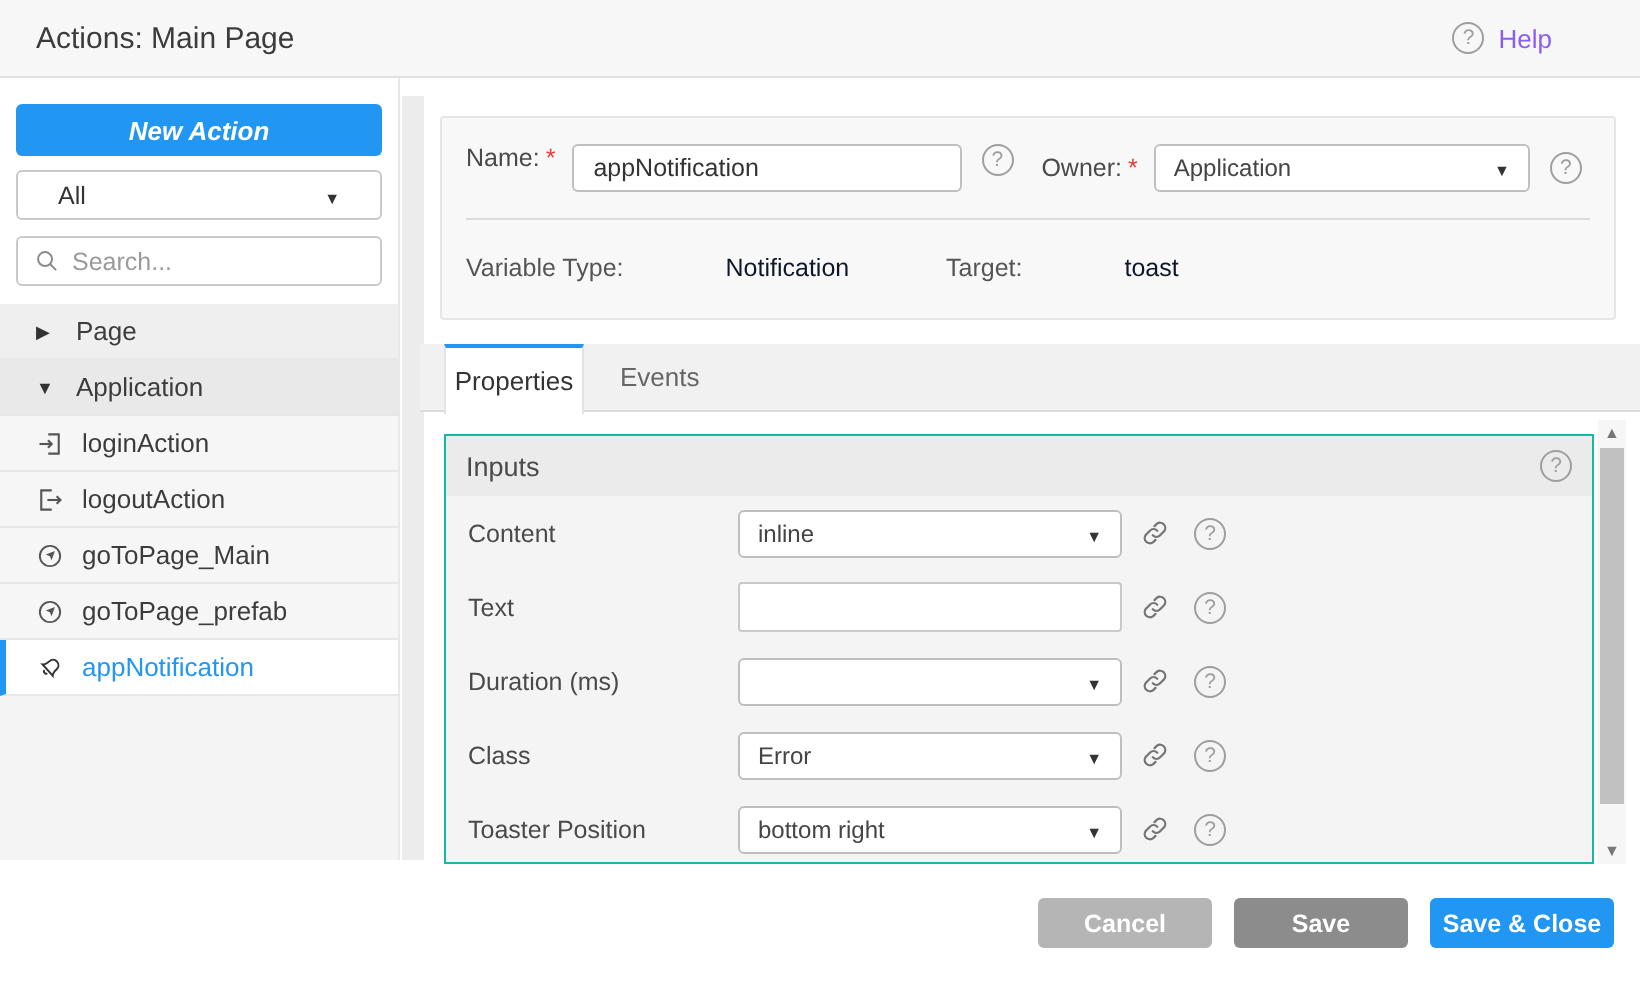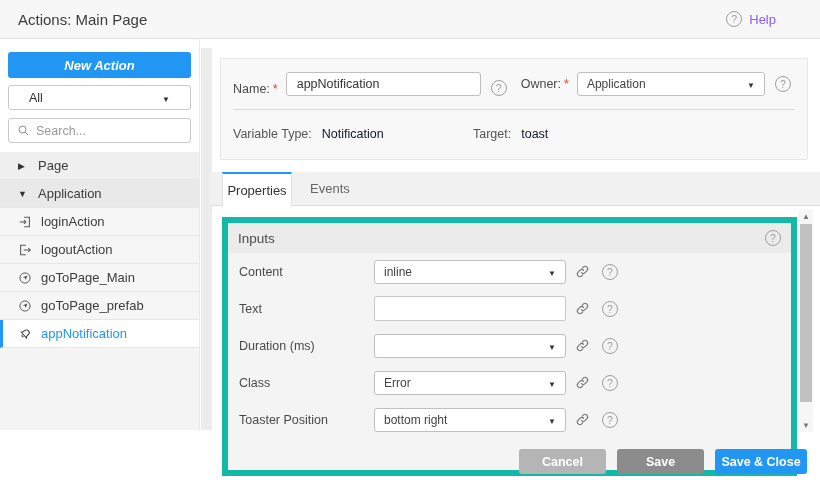--- a/index.html
+++ b/index.html
@@ -51,48 +51,48 @@
   .tree-row.selected{background:#fff;border-left:3px solid var(--accent);padding-left:15px;}
   .tree-row.selected .t-label{color:var(--accent);}
   .tree-filler{flex:1;background:#f4f4f4;}
 
   
   .gutter{position:absolute;left:201px;top:48px;width:11px;height:382px;background:#ececec;}
 
   
   .detail-panel{position:absolute;left:220px;top:58px;width:588px;height:102px;
     background:#f8f8f8;border:1px solid #e6e6e6;border-radius:2px;}
-  .dp-row1{display:flex;align-items:flex-end;padding:13px 12px 0 12px;}
+  .dp-row1{display:flex;align-items:flex-start;padding:13px 12px 0 12px;}
   .fld-label{font-size:12.5px;color:#4a4a4a;white-space:nowrap;}
   .req{color:#e53935;margin-left:3px;}
   .name-input{margin-left:8px;width:195px;height:24px;border:1px solid #bfbfbf;border-radius:3px;
     padding:0 10px;font-size:12.5px;color:#333;font-family:"Liberation Sans",sans-serif;
     background:#fff;outline:none;}
   .dd{height:24px;border:1px solid #bfbfbf;border-radius:3px;background:#fff;display:flex;
     align-items:center;padding:0 9px;font-size:12px;color:#444;cursor:pointer;}
   .owner-dd{margin-left:8px;width:188px;}
   .dd .caret{margin-left:auto;}
   .dp-help{margin-left:10px;cursor:pointer;}
   .owner-group{margin-left:14px;display:flex;align-items:center;}
   .dp-divider{margin:13px 12px 0 12px;border-top:1px solid #dcdcdc;}
   .dp-row2{display:flex;align-items:center;padding:17px 12px 0 12px;font-size:12.5px;color:#555;}
-  .vt-group{width:240px;display:flex;align-items:flex-start;}
+  .vt-group{width:240px;display:flex;align-items:flex-start;gap:41px;}
   .ro-value{font-weight:normal;color:#0f172a;margin-left:10px;}
 
   
   .tabbar{position:absolute;left:210px;top:172px;width:610px;height:34px;background:#f1f1f1;
     border-bottom:1px solid #dcdcdc;display:flex;align-items:stretch;padding-left:12px;}
   .tab{display:flex;align-items:center;justify-content:center;font-size:13px;color:#666;
     cursor:pointer;padding:0 18px;}
   .tab.active{width:70px;padding:0;background:#fff;color:#333;border-top:2px solid var(--accent);
     border-left:1px solid #e3e3e3;border-right:1px solid #e3e3e3;height:35px;z-index:2;}
 
   
-  .inputs-panel{position:absolute;left:222px;top:217px;width:575px;height:259px;
-    background:#f4f4f4;border:6px solid #14b8a6;}
+  .inputs-panel{position:absolute;left:222px;top:217px;width:575px;height:215px;
+    background:#f4f4f4;border:1px solid #14b8a6;}
   .inputs-hdr{height:30px;background:#ebebeb;display:flex;align-items:center;padding:0 10px;}
   .inputs-title{font-size:13.5px;color:#4a4a4a;}
   .inputs-hdr .help-ic{margin-left:auto;cursor:pointer;}
   .prop-row{height:37px;display:flex;align-items:center;padding-left:11px;}
   .prop-label{width:135px;font-size:12.5px;color:#4a4a4a;flex:0 0 auto;}
   .prop-dd{width:192px;flex:0 0 auto;}
   .prop-input{width:192px;height:25px;border:1px solid #c9c9c9;border-radius:2px;background:#fff;
     padding:0 10px;font-size:12px;color:#444;font-family:"Liberation Sans",sans-serif;outline:none;
     flex:0 0 auto;}
   .link-ic{margin-left:9px;display:flex;align-items:center;cursor:pointer;flex:0 0 auto;}

